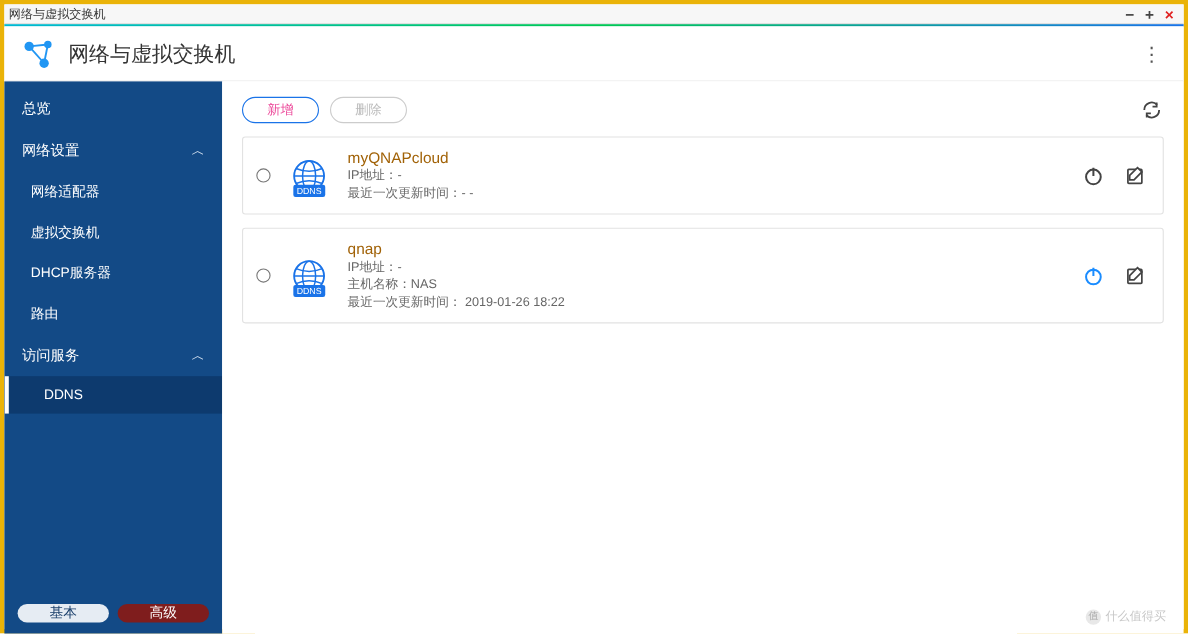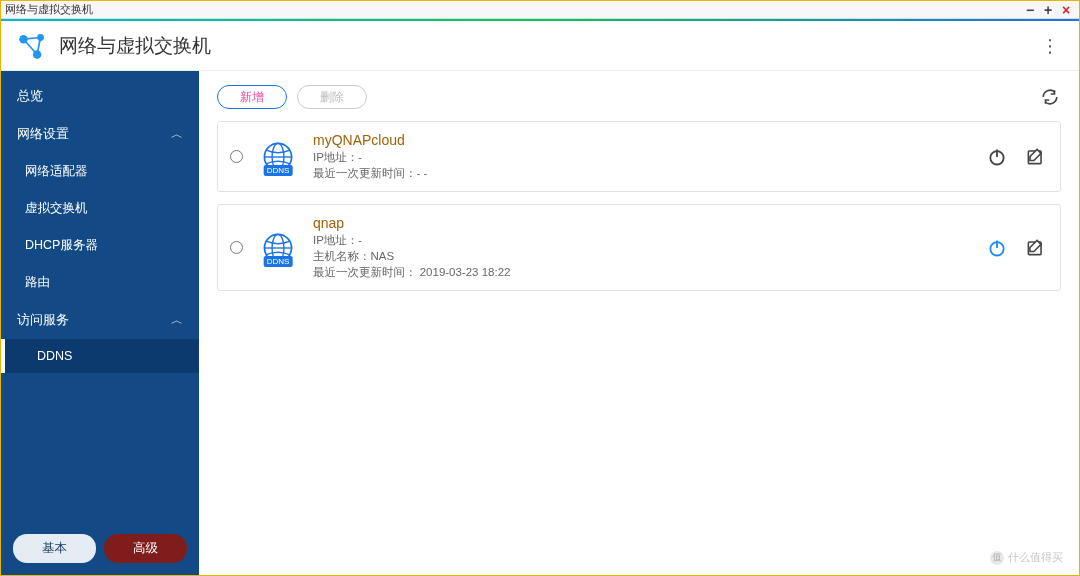--- a/index.html
+++ b/index.html
@@ -1,18 +1,18 @@
 <!DOCTYPE html>
 <html><head>
 <meta charset="utf-8">
 <style>
 * { margin: 0; padding: 0; box-sizing: border-box; font-family: "Microsoft YaHei", "PingFang SC", "Helvetica Neue", Arial, sans-serif; }
 html, body { width: 1080px; height: 576px; overflow: hidden; background: #fff; }
 
-.outer { width: 1080px; height: 576px; border: 1px solid #eab308; background: #fff; }
+.outer { width: 1080px; height: 576px; border: 4px solid #eab308; background: #fff; }
 
 
 .titlebar { height: 18px; display: flex; align-items: center; padding: 0 4px; font-size: 11px; color: #333; border-bottom: 1px solid #ddd; background: #f7f7f7; }
 .titlebar .title-text { flex: 1; }
 .titlebar .wicon { width: 18px; text-align: center; font-size: 14px; font-weight: bold; cursor: pointer; color: #444; }
 .titlebar .wicon.close { color: #e02020; }
 
 
 .accent { height: 2px; background: linear-gradient(90deg, #00b8d4 0%, #00c853 50%, #1a73e8 100%); }
 
@@ -30,21 +30,21 @@
 .sidebar { width: 198px; background: #134a86; color: #fff; display: flex; flex-direction: column; position: relative; }
 .sidebar-scroll { flex: 1; overflow: hidden; padding-top: 6px; }
 .side-item { display: flex; align-items: flex-end; padding: 10px 16px; font-size: 13px; cursor: pointer; }
 .side-item.group { justify-content: space-between; }
 .side-item.child { padding-left: 24px; font-size: 12.5px; }
 .side-item.selected { background: #0d3a6e; border-left: 4px solid #fff; padding-left: 32px; }
 .side-item.child.selected { padding-left: 32px; }
 .chev { font-size: 12px; color: #dbe7f5; }
 
 .footer-toggle { display: flex; padding: 10px 12px 12px; gap: 8px; }
-.pill { flex: 1; height: 29px; border-radius: 14px; display: flex; align-items: center; justify-content: center; font-size: 12.5px; cursor: pointer; }
+.pill { flex: 1; height: 17px; border-radius: 14px; display: flex; align-items: center; justify-content: center; font-size: 12.5px; cursor: pointer; }
 .pill.basic { background: #e6ecf3; color: #1a3f6b; }
 .pill.adv { background: #7f1d1d; color: #fff; }
 
 
 .content { flex: 1; background: #fff; padding: 14px 18px; position: relative; }
 .toolbar { display: flex; align-items: center; gap: 10px; margin-bottom: 12px; }
 .tbtn { height: 24px; padding: 0 22px; border: 1px solid #999; border-radius: 12px; font-size: 12px; display: flex; align-items: center; justify-content: center; cursor: pointer; background: #fff; color: #333; }
 .tbtn.primary { border-color: #1a73e8; color: #ec4899; }
 .tbtn.disabled { color: #bbb; border-color: #ccc; cursor: default; }
 .toolbar .tspacer { flex: 1; }
@@ -196,21 +196,21 @@
             <line x1="4" y1="20" x2="36" y2="20" stroke="#1a73e8" stroke-width="1.6"></line>
             <path d="M6 12 Q20 18 34 12" fill="none" stroke="#1a73e8" stroke-width="1.6"></path>
             <path d="M6 28 Q20 22 34 28" fill="none" stroke="#1a73e8" stroke-width="1.6"></path>
           </svg>
           <div class="ddns-tag">DDNS</div>
         </div>
         <div class="card-body">
           <div class="svc">qnap</div>
           <div>IP地址：-</div>
           <div>主机名称：NAS</div>
-          <div>最近一次更新时间： 2019-03-23 18:22</div>
+          <div>最近一次更新时间： 2019-01-26 18:22</div>
         </div>
         <div class="card-actions">
           <div class="ac active">
             <svg viewBox="0 0 24 24" width="20" height="20" fill="none" stroke="currentColor" stroke-width="2.2">
               <circle cx="12" cy="13" r="8"></circle>
                 <line x1="12" y1="3" x2="12" y2="12"></line>
             </svg>
           </div>
           <div class="ac">
             <svg viewBox="0 0 24 24" width="19" height="19" fill="none" stroke="currentColor" stroke-width="2">

